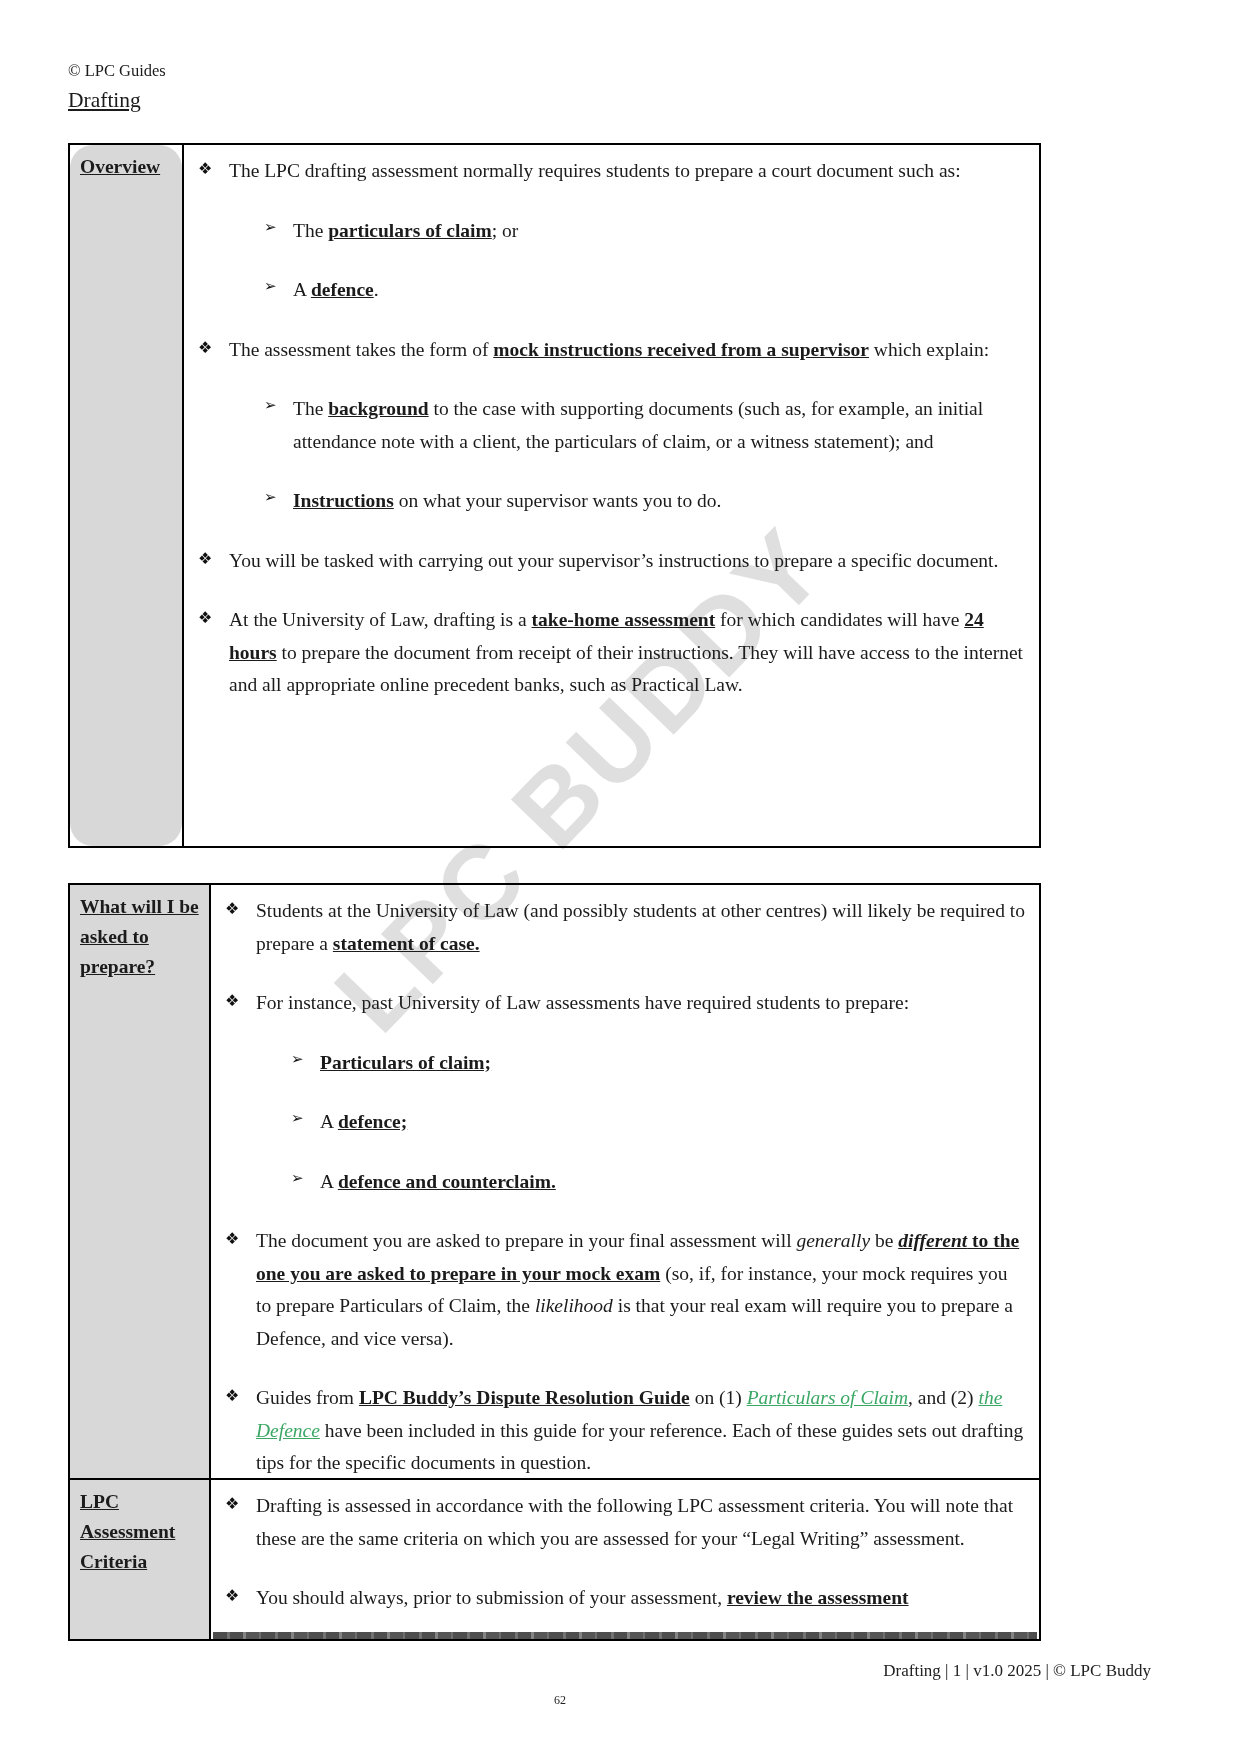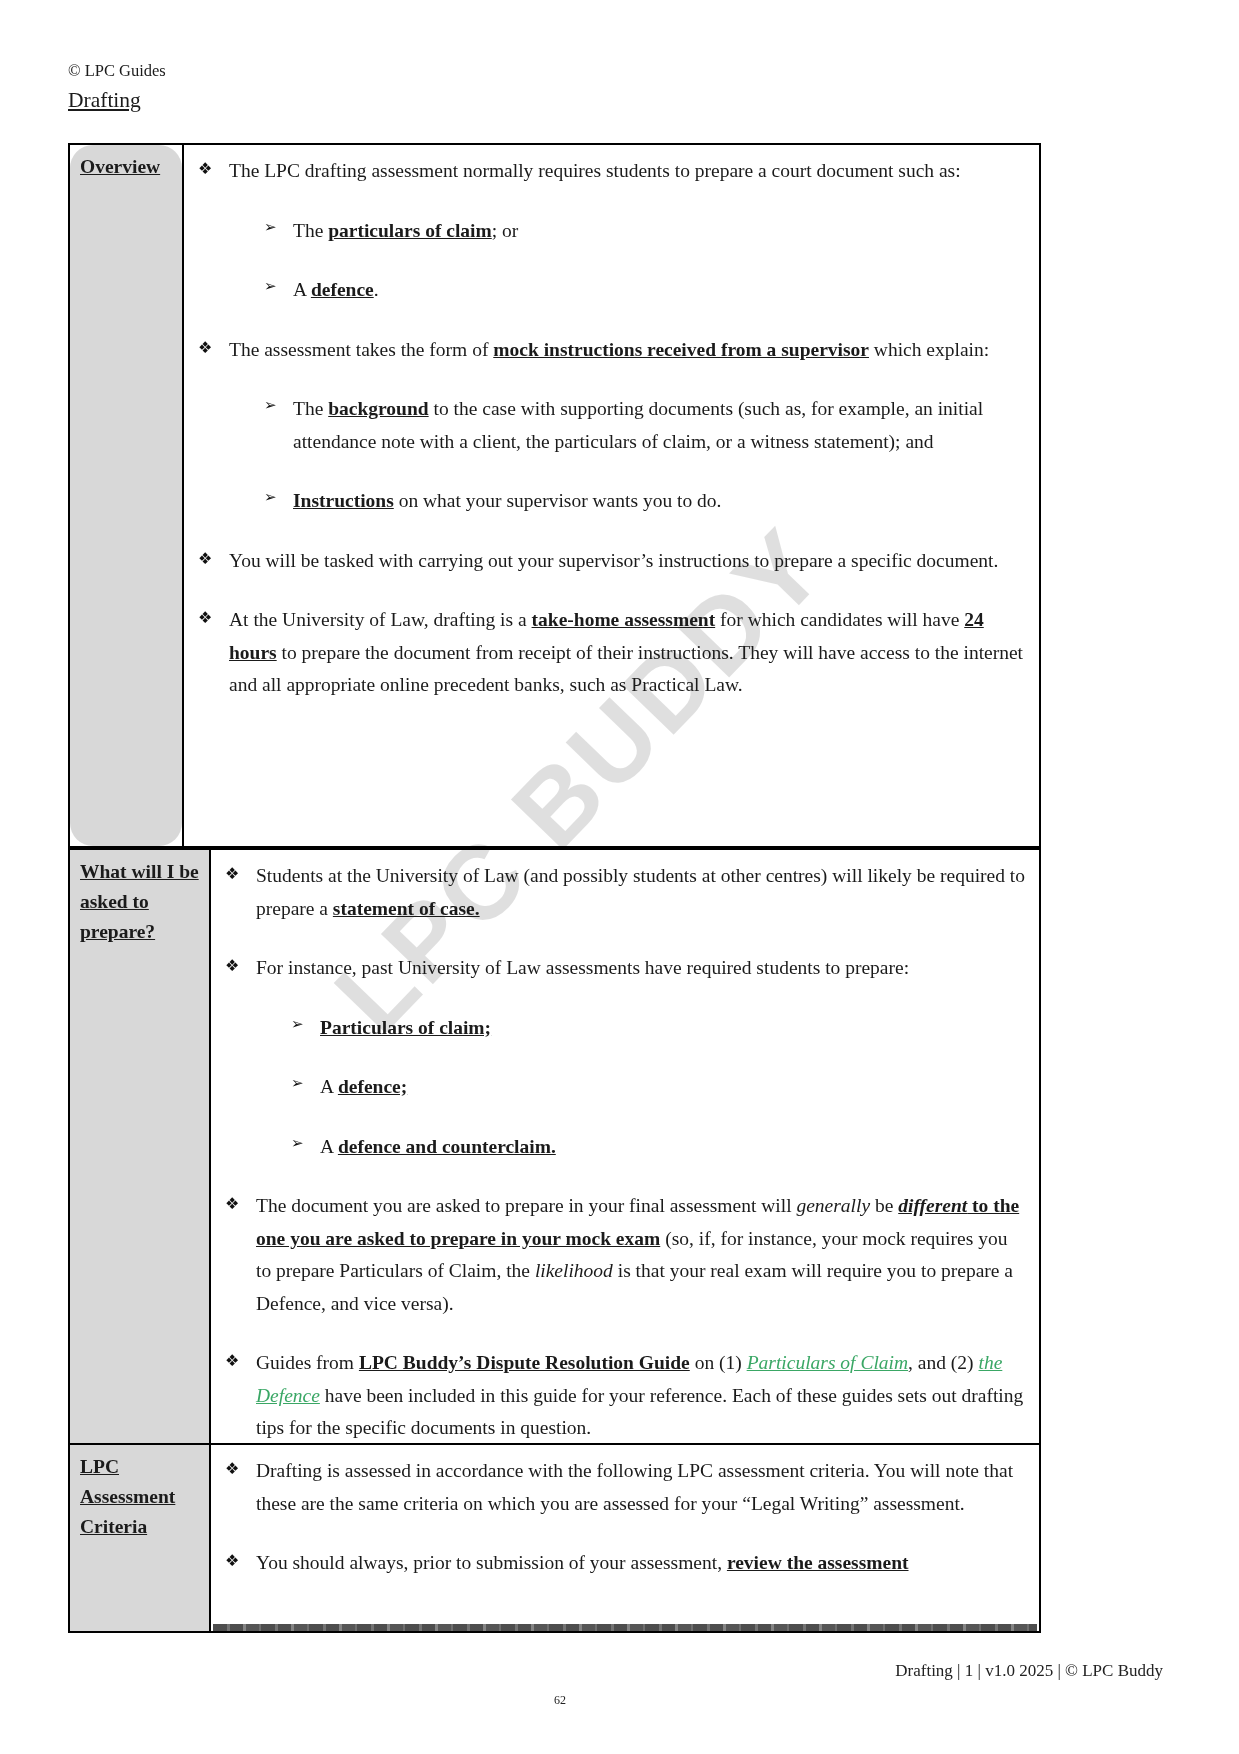--- a/index.html
+++ b/index.html
@@ -27,24 +27,24 @@
     z-index:0;
     pointer-events:none;
   }
   .content{position:relative;z-index:1;margin-left:68px;width:973px;}
   .header{padding-top:60px;}
   .copyright{font-size:16.5px;line-height:22px;}
   .title{font-size:21.5px;font-weight:400;text-decoration:underline;margin-top:5px;line-height:26px;}
 
   .tbl{border:2px solid #000;box-sizing:border-box;background:transparent;}
   .tbl.one{margin-top:30px;height:705px;overflow:hidden;}
-  .tbl.two{}
+  .tbl.two{margin-top:35px;}
   .row{display:flex;align-items:stretch;box-sizing:border-box;}
   .row.r1{height:593px;overflow:hidden;}
-  .row.r2{height:188px;overflow:hidden;border-top:2px solid #000;}
+  .row.r2{height:161px;overflow:hidden;border-top:2px solid #000;}
   .hcell{
     box-sizing:border-box;
     background:#d8d8d8;
     padding:7px 8px 0 10px;
     font-weight:700;
     text-decoration:underline;
     font-size:19.5px;
     line-height:30px;
     flex:0 0 auto;
   }
@@ -73,21 +73,21 @@
   .lnk{color:#3aa765;font-style:italic;text-decoration:underline;cursor:pointer;}
   .clipstrip{
     position:absolute;left:2px;right:2px;bottom:0;height:7px;
     background:repeating-linear-gradient(90deg,
       #2e2e2e 0 14px,#5a5a5a 14px 17px,
       #2e2e2e 17px 30px,#6e6e6e 30px 33px,
       #383838 33px 46px,#555 46px 48px);
     opacity:.85;
   }
   .footer{
-    position:absolute;top:1661px;right:76px;
+    position:absolute;top:1661px;right:88px;
     font-size:17px;color:#222;z-index:1;
   }
   .pagenum{
     position:absolute;top:1693px;left:0;width:1120px;
     text-align:center;font-size:12px;color:#222;z-index:1;
   }
 </style>
 </head>
 <body>
 

